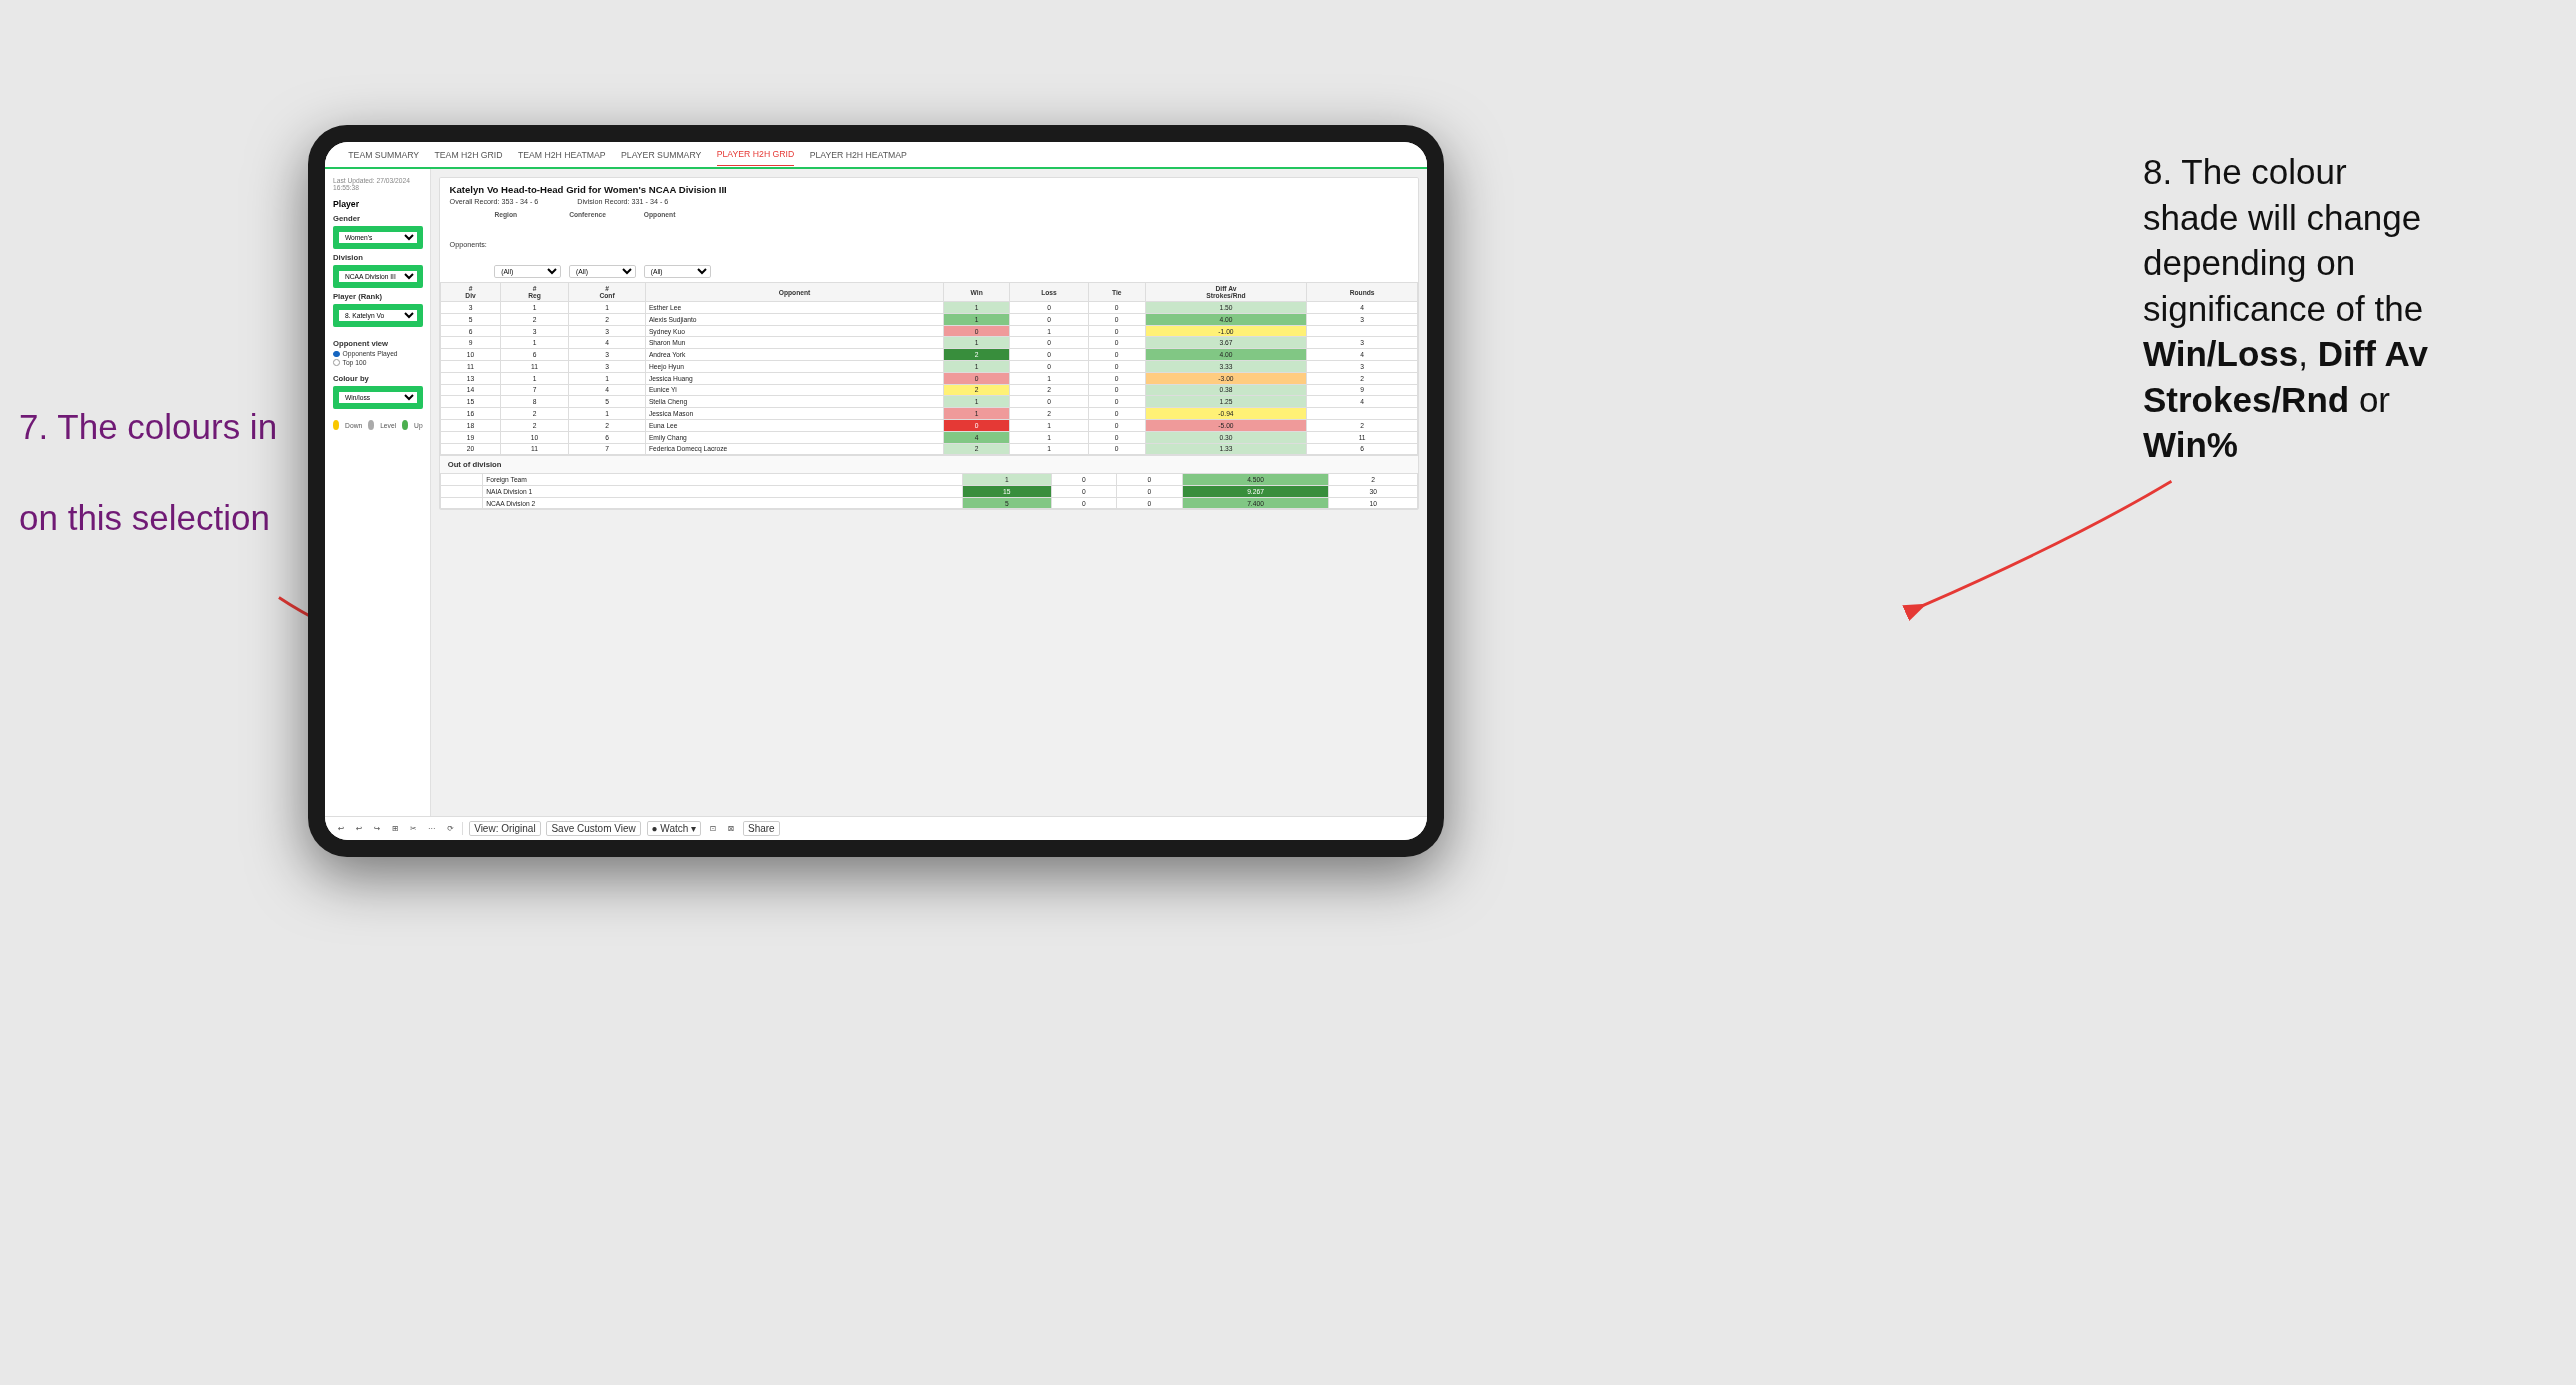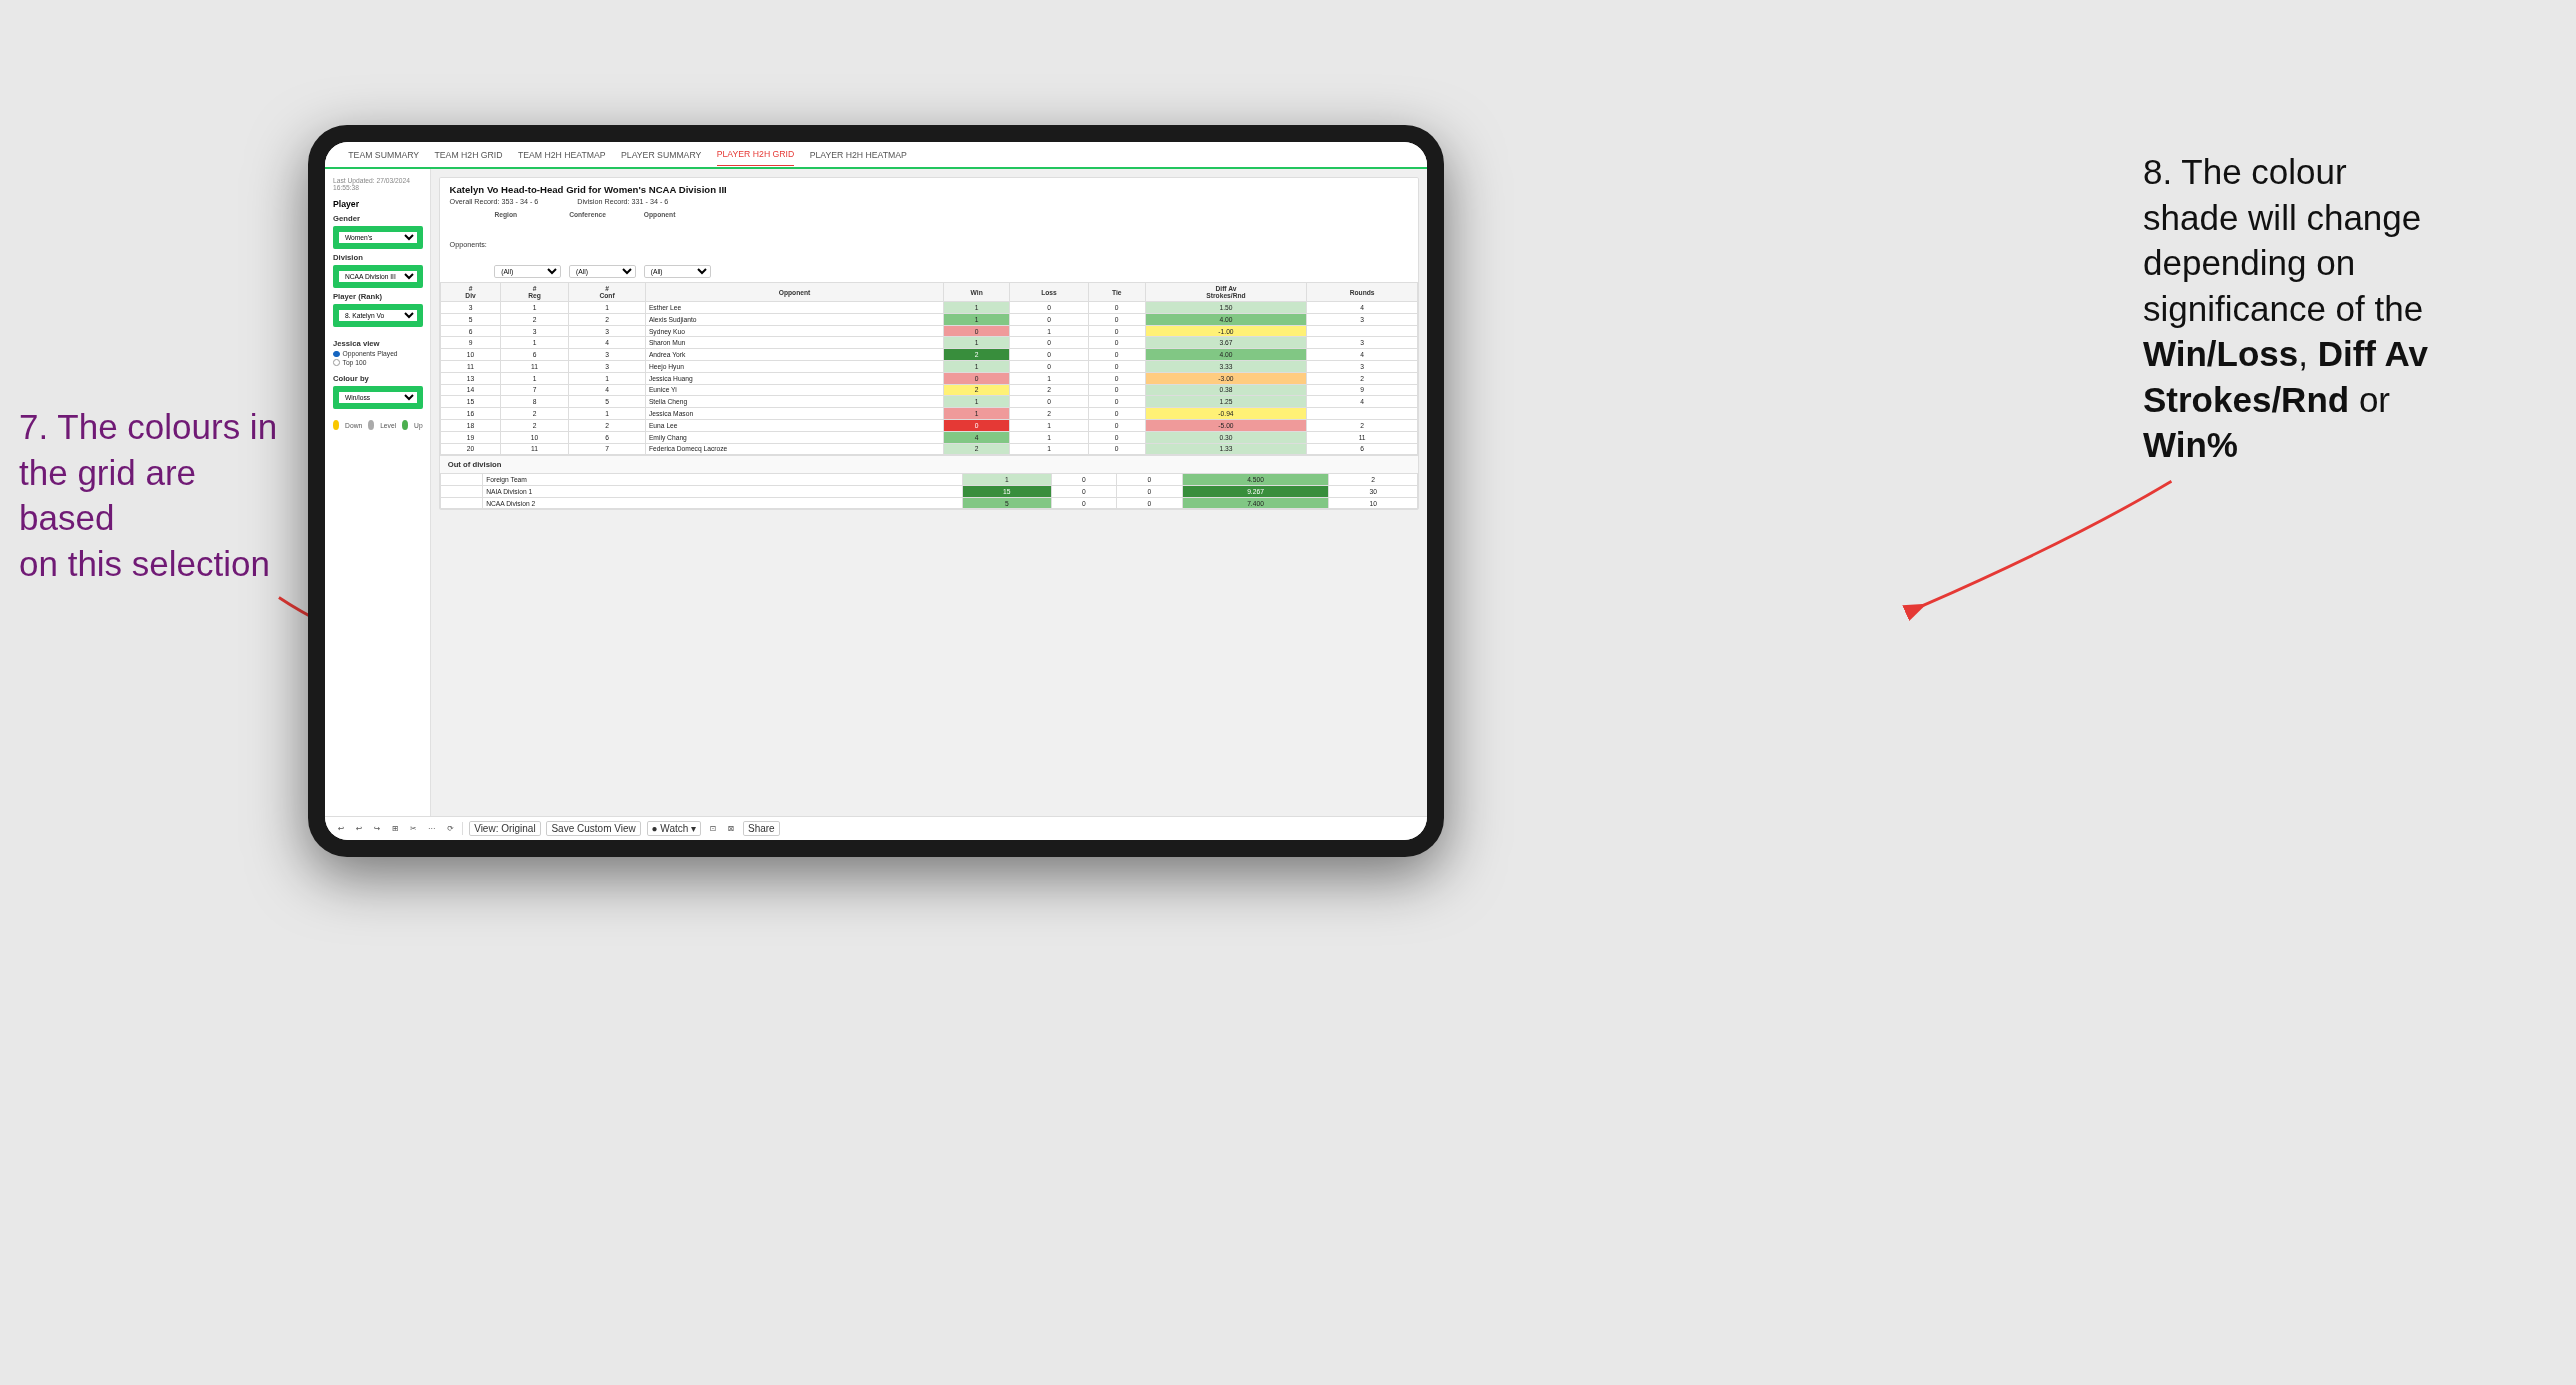--- a/index.html
+++ b/index.html
@@ -337,21 +337,21 @@
     .arrow-container {
       position: absolute;
       pointer-events: none;
     }
   </style>
 </head>
 <body>
 
 <div class="annotation-left">
   <span>7. The colours in</span><br>
-  <span>the grid are based</span><br>
+  <br>
   <span>on this selection</span>
 </div>
 
 <div class="annotation-right">
   <span>8. The colour</span><br>
   <span>shade will change</span><br>
   <span>depending on</span><br>
   <span>significance of the</span><br>
   <strong>Win/Loss</strong><span>, </span><strong>Diff Av</strong><br>
   <strong>Strokes/Rnd</strong><span> or</span><br>
@@ -410,21 +410,21 @@
             <option>NCAA Division III</option>
           </select>
 
           <div class="sidebar-label">Player (Rank)</div>
           <select class="sidebar-select">
             <option>8. Katelyn Vo</option>
           </select>
         </div>
 
         <div class="opponent-view-section sidebar-section">
-          <div class="sidebar-label">Jessica view</div>
+          <div class="sidebar-label">Opponent view</div>
           <div class="radio-item">
             <span class="radio-circle checked"></span>
             <span>Opponents Played</span>
           </div>
           <div class="radio-item">
             <span class="radio-circle"></span>
             <span>Top 100</span>
           </div>
         </div>
 

